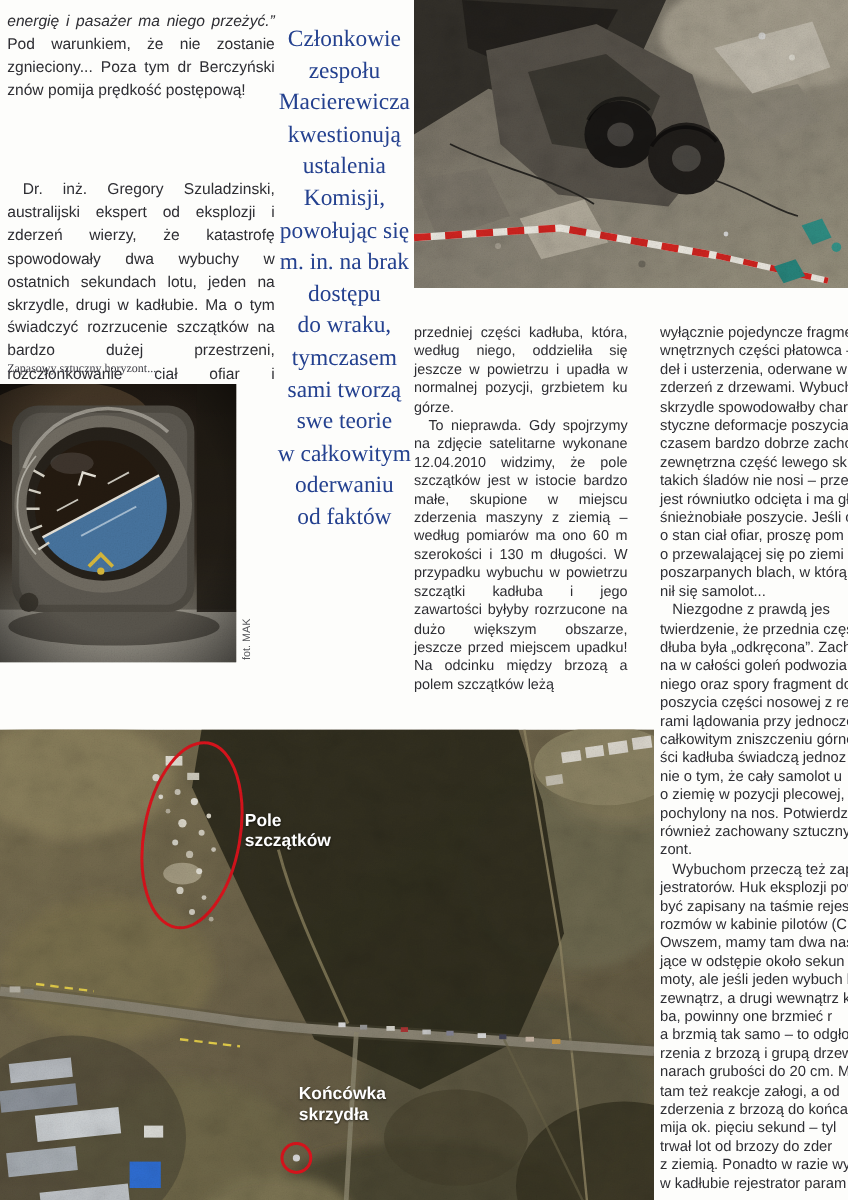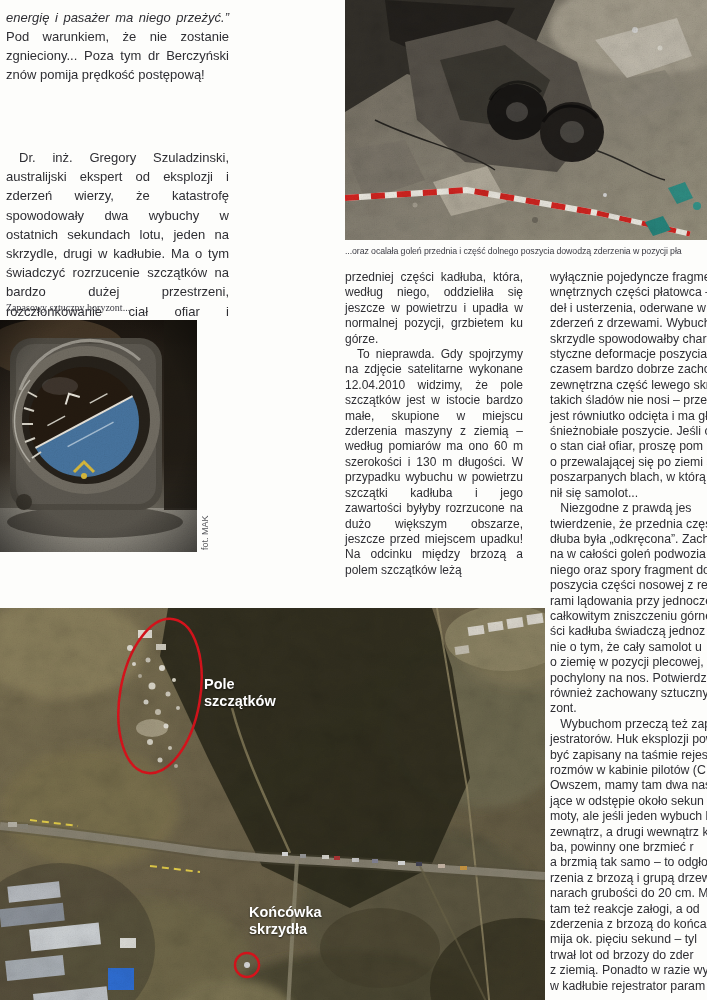--- a/index.html
+++ b/index.html
@@ -49,20 +49,36 @@
 </head>
 <body>
 
 <div id="page">
 
   <div class="intro"><span class="it">energię i pasażer ma niego przeżyć.”</span><span> Pod warunkiem, że nie zostanie zgnieciony... Poza tym dr Berczyński znów pomija prędkość postępową!</span></div>
 
 
   <div class="leftpara"><span>Dr. inż. Gregory Szuladzinski, australijski ekspert od eksplozji i zderzeń wierzy, że katastrofę spowodowały dwa wybuchy w ostatnich sekundach lotu, jeden na skrzydle, drugi w kadłubie. Ma o tym świadczyć rozrzucenie szczątków na bardzo dużej przestrzeni, rozczłonkowanie ciał ofiar i </span><span class="it">„odkręcenie”</span></div>
 
+  <div class="pullquote">Członkowie
+zespołu
+Macierewicza
+kwestionują
+ustalenia
+Komisji,
+powołując się
+m. in. na brak
+dostępu
+do wraku,
+tymczasem
+sami tworzą
+swe teorie
+w całkowitym
+oderwaniu
+od faktów</div>
 
   <svg id="wreck" class="photo" viewBox="0 0 362 240" preserveAspectRatio="none">
     <defs>
       <linearGradient id="wbg" x1="0" y1="0" x2="1" y2="1">
         <stop offset="0" stop-color="#6f695d"></stop>
           <stop offset="0.55" stop-color="#8a8476"></stop>
         <stop offset="1" stop-color="#99937f"></stop>
       </linearGradient>
       <filter id="grain">
           <feTurbulence type="fractalNoise" baseFrequency="0.85" numOctaves="2" seed="7"></feTurbulence>
@@ -106,21 +122,20 @@
     <polygon points="300,222 318,216 326,230 308,236" fill="#27877e"></polygon>
     <circle cx="352" cy="206" r="4" fill="#35978c"></circle>
     <circle cx="290" cy="30" r="3" fill="#ddd" opacity="0.8"></circle>
     <circle cx="315" cy="48" r="2.5" fill="#e5e2d8" opacity="0.8"></circle>
     <circle cx="70" cy="205" r="2.5" fill="#a9a294"></circle>
     <circle cx="190" cy="220" r="3" fill="#6f6a5e"></circle>
     <circle cx="260" cy="195" r="2" fill="#ddd"></circle>
     <rect width="362" height="240" filter="url(#mottle)" opacity="0.3" style="mix-blend-mode:multiply"></rect>
     <rect width="362" height="240" filter="url(#grain)" opacity="0.22" style="mix-blend-mode:multiply"></rect>
   </svg>
-  <div class="cap cap-wreck">...oraz ocalała goleń przednia i część dolnego poszycia dowodzą zderzenia w pozycji pła</div>
 
   <div class="cap cap-horizon">Zapasowy sztuczny horyzont...</div>
   <svg id="horizon" class="photo" viewBox="0 0 197 232" preserveAspectRatio="none">
     <defs>
       <linearGradient id="hbg" x1="0" y1="0" x2="0" y2="1">
         <stop offset="0" stop-color="#1c1610"></stop>
           <stop offset="0.6" stop-color="#352e25"></stop>
         <stop offset="0.82" stop-color="#6a665c"></stop>
           <stop offset="1" stop-color="#8f8b81"></stop>
       </linearGradient>

